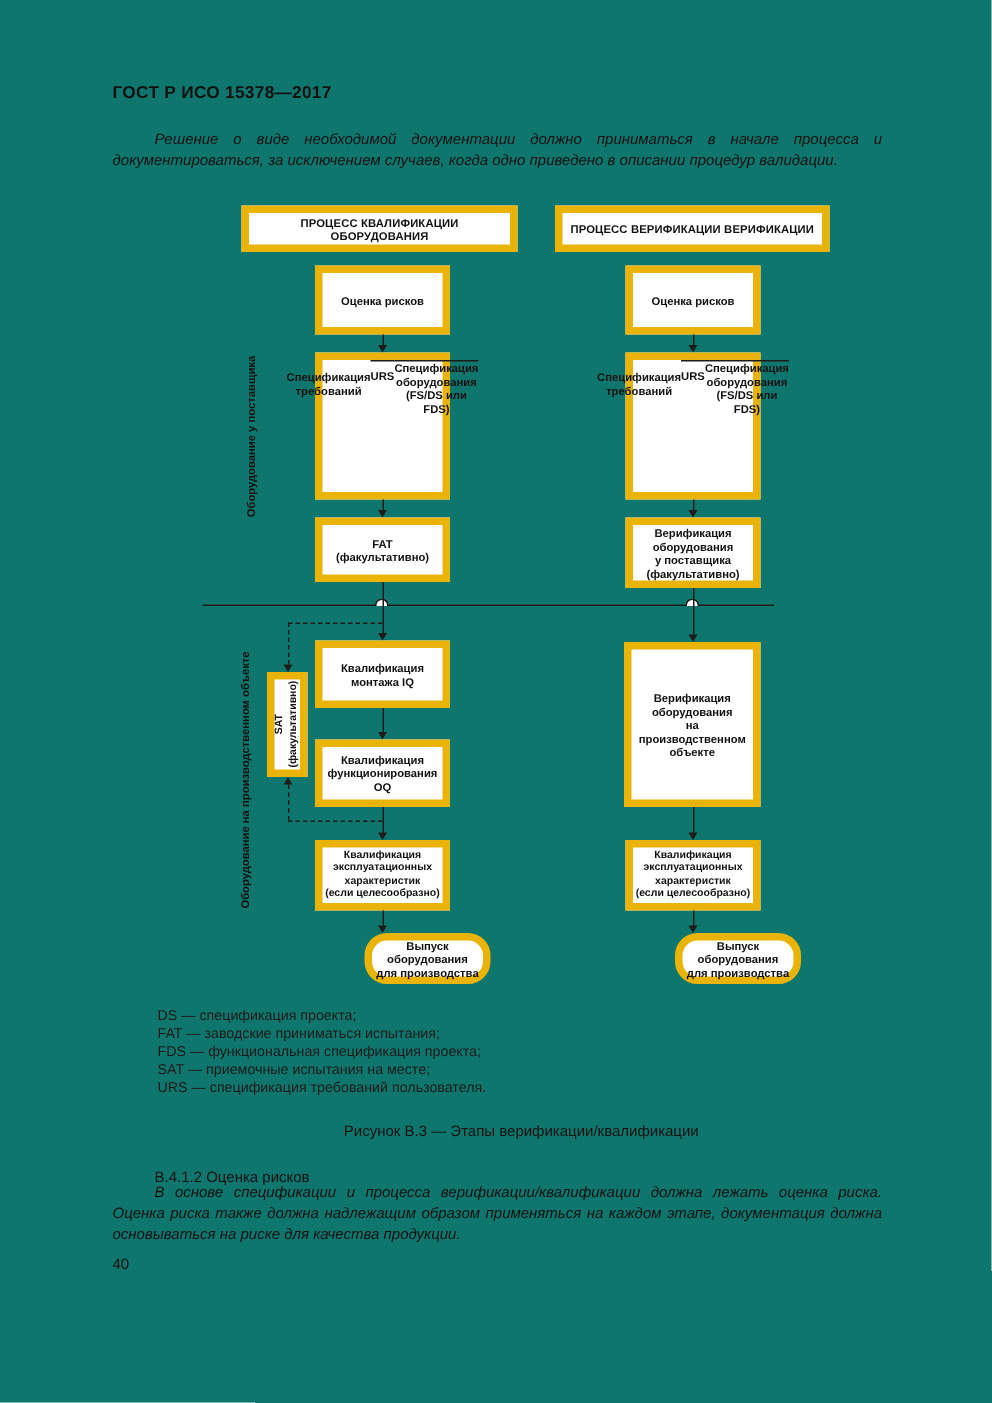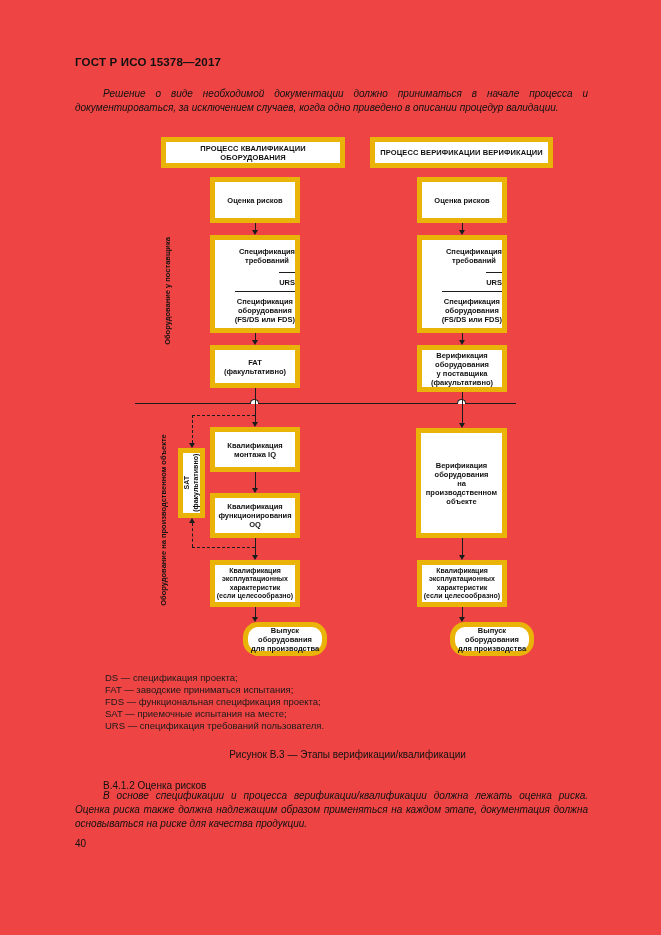--- a/index.html
+++ b/index.html
@@ -1,18 +1,18 @@
 <!DOCTYPE html>
 <html><head>
 <meta charset="utf-8">
 <style>
   html,body { margin:0; padding:0; background:#e8e8e8; }
   .page {
     position:relative; width:661px; height:935px; margin:0 auto;
-    background:#ef4444; color:#111;
+    background:#0f766e; color:#111;
     font-family:"Liberation Sans", sans-serif;
     overflow:hidden;
   }
   .abs { position:absolute; }
   .doc-header { left:75px; top:56px; font-size:11.5px; font-weight:bold; letter-spacing:0.2px; }
   .para { left:75px; width:513px; font-style:italic; font-size:10px; line-height:13.5px; text-align:justify; }
   .para .indent { display:inline-block; width:28px; }
   .intro { top:87px; }
   .body-text { top:789px; line-height:14px; }
   .section-heading { left:103px; top:780px; font-size:10px; }
@@ -23,21 +23,21 @@
   
   .fbox {
     position:absolute; box-sizing:border-box;
     border:5px solid #eab308; background:#fff;
     display:flex; align-items:center; justify-content:center;
     text-align:center; font-weight:bold; font-size:7.5px; line-height:1.2;
     white-space:pre-line; padding:1px;
   }
   .hdr-box { font-size:7.5px; letter-spacing:0.1px; }
   .rounded { border-radius:15px;margin-left:30px; }
-  .stack { padding:0; flex-direction:column; align-items:flex-end; }
+  .stack { padding:0; align-items:flex-start; }
   .stack .cell { display:flex; align-items:center; justify-content:center; box-sizing:border-box; white-space:pre-line; }
   .stack .cell + .cell { border-top:1px solid #1c1c1c; }
   .vline { position:absolute; width:1px; background:#1c1c1c; z-index:3; }
   .hline { position:absolute; height:1px; background:#1c1c1c; z-index:1; }
   .hop { position:absolute; width:9px; height:5px; background:#fff;
          border:1px solid #1c1c1c; border-bottom:none; border-radius:9px 9px 0 0;
          box-sizing:border-box; z-index:2; }
   .dashv { position:absolute; width:0; border-left:1px dashed #1c1c1c; }
   .dashh { position:absolute; height:0; border-top:1px dashed #1c1c1c; }
   .arr-d { position:absolute; width:0; height:0; z-index:4;

